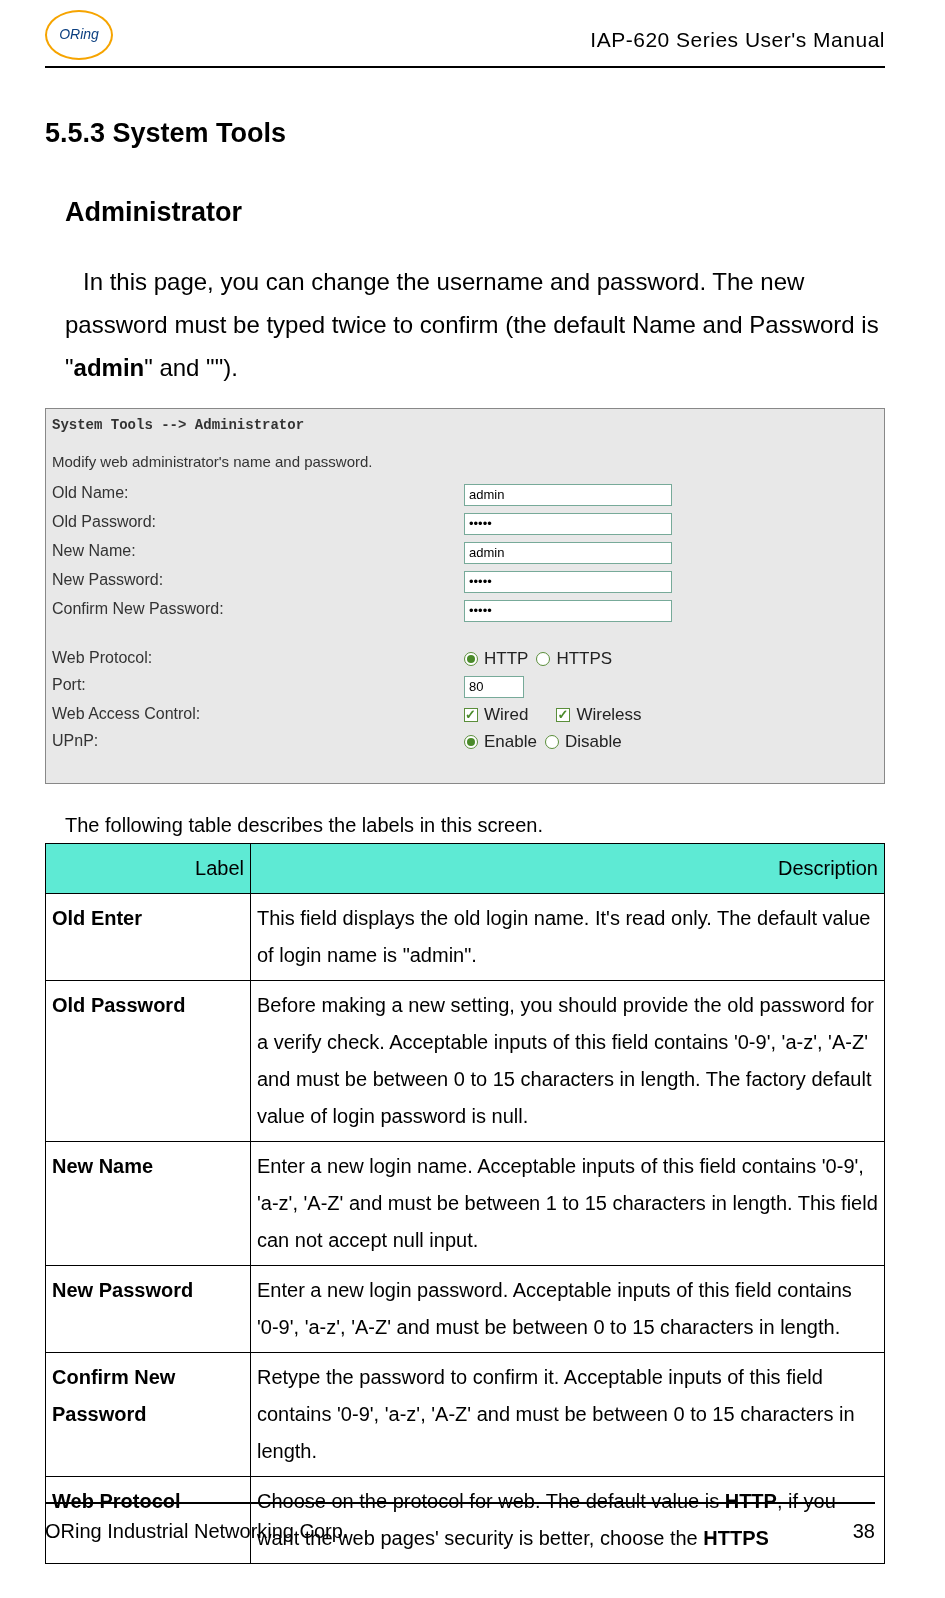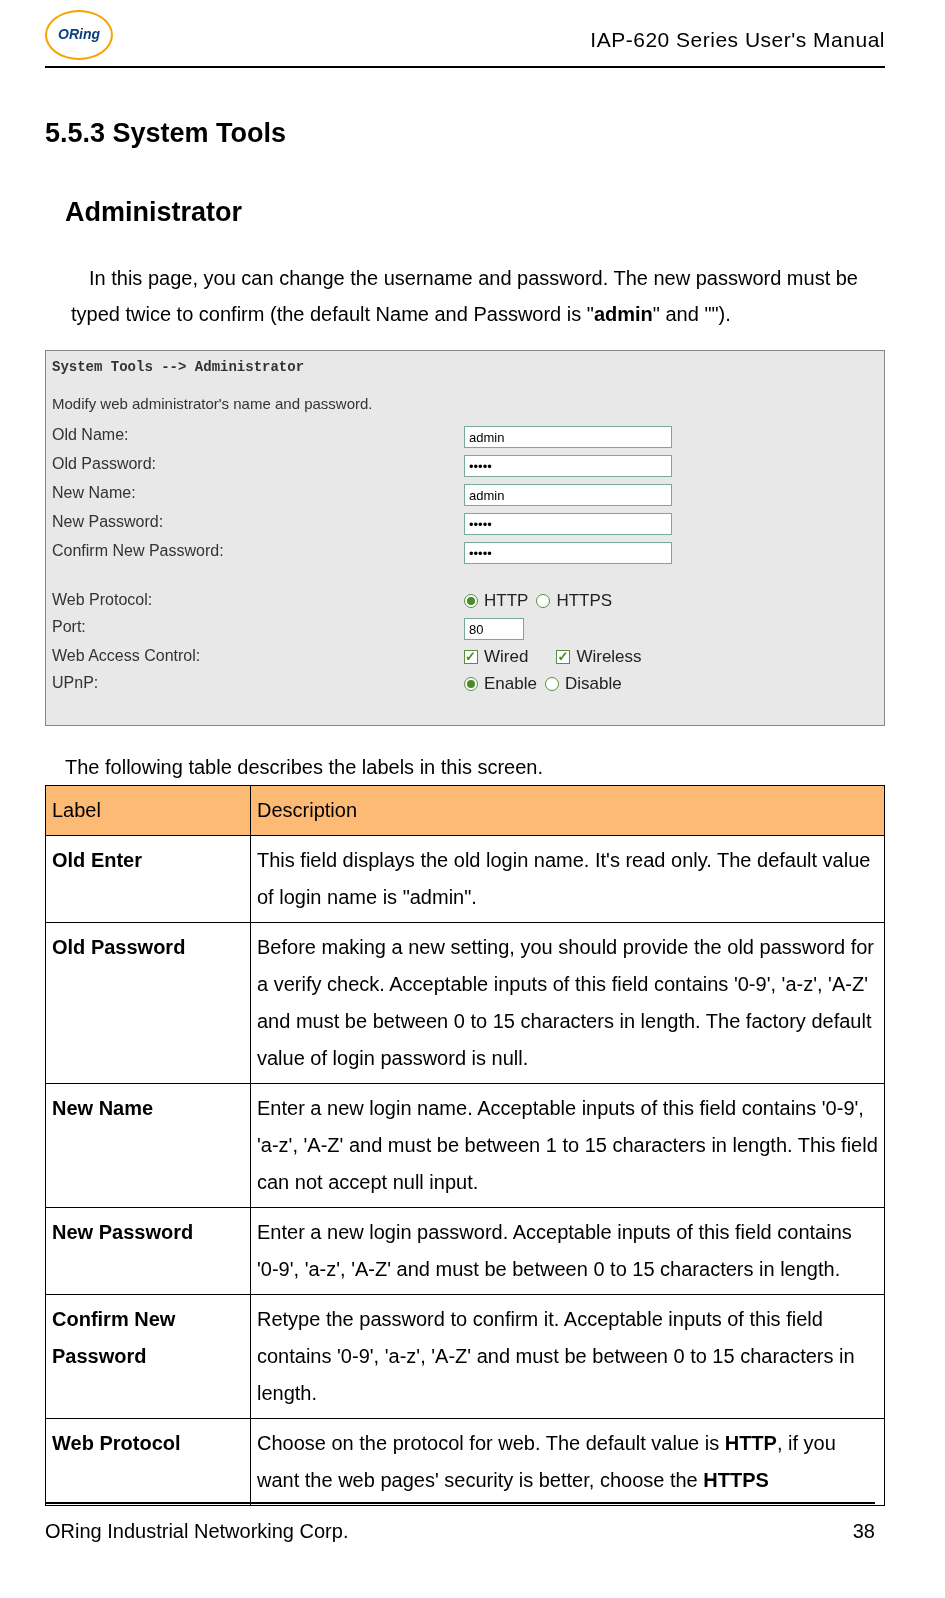--- a/index.html
+++ b/index.html
@@ -32,21 +32,21 @@
       inset: 0;
       border: 2px solid #f6a400;
       border-radius: 50%;
     }
     .logo-text {
       position: absolute;
       top: 50%;
       left: 50%;
       transform: translate(-50%, -58%);
       font-size: 14px;
-      font-weight: bold;
+      font-weight: normal;
       font-style: italic;
       color: #0b3f80;
       white-space: nowrap;
     }
     .manual-title {
       font-size: 21px;
       letter-spacing: 0.5px;
       padding-top: 10px;
     }
     .section-num {
@@ -55,23 +55,23 @@
       margin-bottom: 48px;
       margin-top: 10px;
     }
     .subhead {
       font-size: 27px;
       font-weight: bold;
       margin-left: 20px;
       margin-bottom: 32px;
     }
     .intro {
-      font-size: 20px;
+      font-size: 24px;
       line-height: 1.8;
-      margin-left: 26px;
+      margin-left: 20px;
       margin-bottom: 18px;
       text-indent: 18px;
     }
     .intro .bold { font-weight: bold; }
     .screenshot {
       border: 1px solid #888;
       background: #e8e8e8;
       padding: 0;
       margin-bottom: 30px;
     }
@@ -164,21 +164,22 @@
       margin-bottom: 20px;
       font-size: 20px;
     }
     .desc-table td {
       border: 1px solid #000;
       padding: 6px 6px 6px 6px;
       vertical-align: top;
       line-height: 1.85;
     }
     .desc-table .th {
-      background: #fdba74;
+      background: #5eead4;
+      text-align: right;
     }
     .desc-table .label-col {
       width: 205px;
       font-weight: bold;
     }
     .desc-table .th .label-col,
     .desc-table .th .desc-col {
       font-weight: normal;
     }
     .bold { font-weight: bold; }

